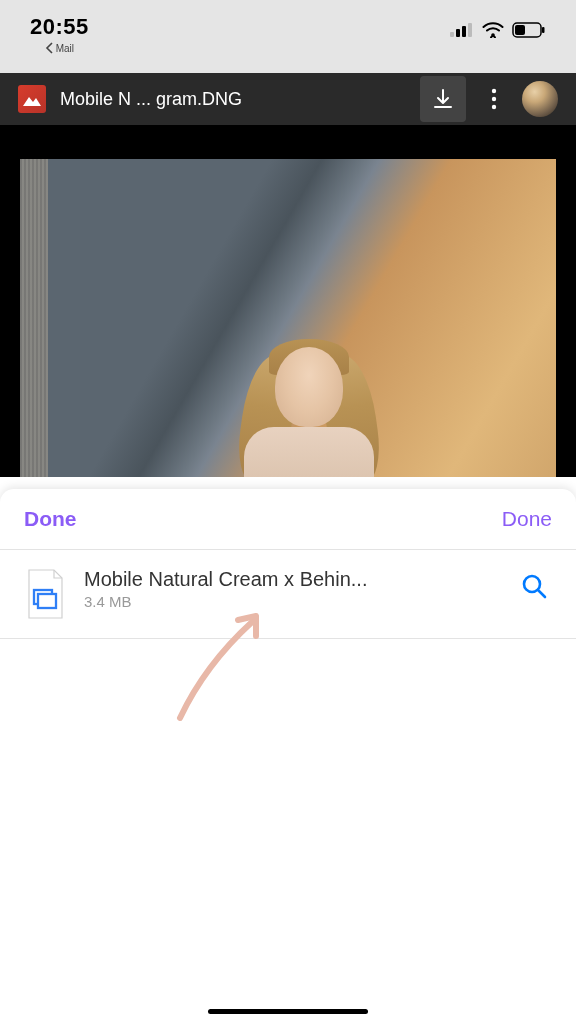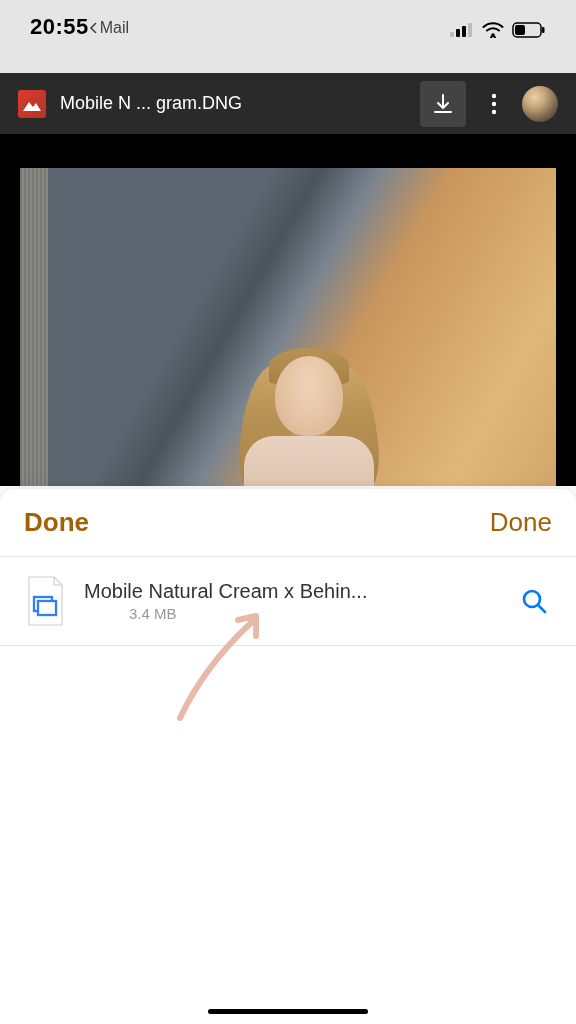--- a/index.html
+++ b/index.html
@@ -12,28 +12,28 @@
       overflow: hidden;
     }
     .status-bar {
       height: 73px;
       background: #e5e5e5;
       display: flex;
       align-items: flex-start;
       justify-content: space-between;
       padding: 14px 30px 0 30px;
     }
-    .status-left { display: flex; flex-direction: row; align-items: center; }
+    .status-left { display: flex; flex-direction: column; align-items: center; }
     .status-time { font-size: 22px; font-weight: 700; letter-spacing: 0.5px; color: #000; }
-    .status-back { font-size: 16px; color: #444; margin-top: 2px; display: flex; align-items: center; gap: 2px; }
+    .status-back { font-size: 10px; color: #444; margin-top: 2px; display: flex; align-items: center; gap: 2px; }
     .status-right { display: flex; align-items: center; gap: 8px; margin-top: 8px; }
     .signal-icon, .wifi-icon, .battery-icon { display: inline-flex; }
     .app-header {
       background: #2a2a2a;
-      height: 61px;
+      height: 52px;
       display: flex;
       align-items: center;
       padding: 0 18px;
       gap: 14px;
     }
     .file-icon {
       width: 28px; height: 28px;
       background: linear-gradient(135deg, #d73c2c 0%, #b83329 100%);
       border-radius: 3px;
       display: flex; align-items: center; justify-content: center;
@@ -129,51 +129,49 @@
       border-radius: 14px 14px 0 0;
       box-shadow: 0 -2px 10px rgba(0,0,0,0.1);
     }
     .sheet-header {
       display: flex;
       align-items: center;
       justify-content: space-between;
       padding: 18px 24px 18px 24px;
     }
     .sheet-done, .sheet-clear {
-      font-size: 26px;
-      color: #a16207;
+      font-size: 21px;
+      color: #8b5cf6;
       font-weight: 400;
     }
     .sheet-done { font-weight: 600; }
     .sheet-title { font-size: 21px; font-weight: 700; color: #000; }
     .divider { height: 1px; background: #e3e3e3; }
     .download-item {
       display: flex;
-      align-items: center;
       padding: 18px 24px;
       gap: 18px;
     }
     .doc-icon {
       width: 42px; height: 52px;
       position: relative;
       flex-shrink: 0;
     }
     .item-info { flex: 1; min-width: 0; }
     .item-title {
       font-size: 20px;
       color: #333;
       white-space: nowrap;
       overflow: hidden;
       text-overflow: ellipsis;
     }
     .item-size {
       font-size: 15px;
       color: #999;
       margin-top: 2px;
-      margin-left: 45px;
     }
     .search-btn {
       width: 36px; height: 36px;
       display: flex; align-items: center; justify-content: center;
       flex-shrink: 0;
     }
     .arrow-annotation {
       position: absolute;
       left: 150px;
       top: 610px;

